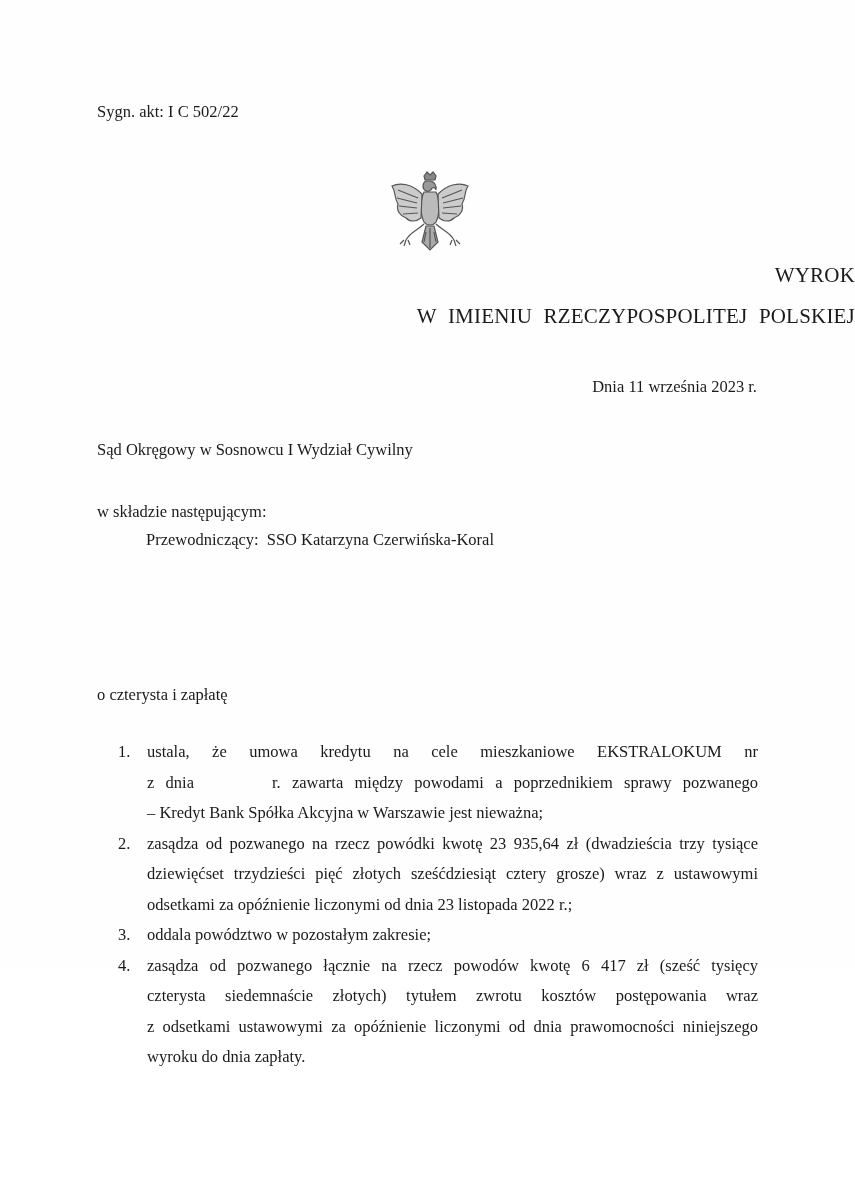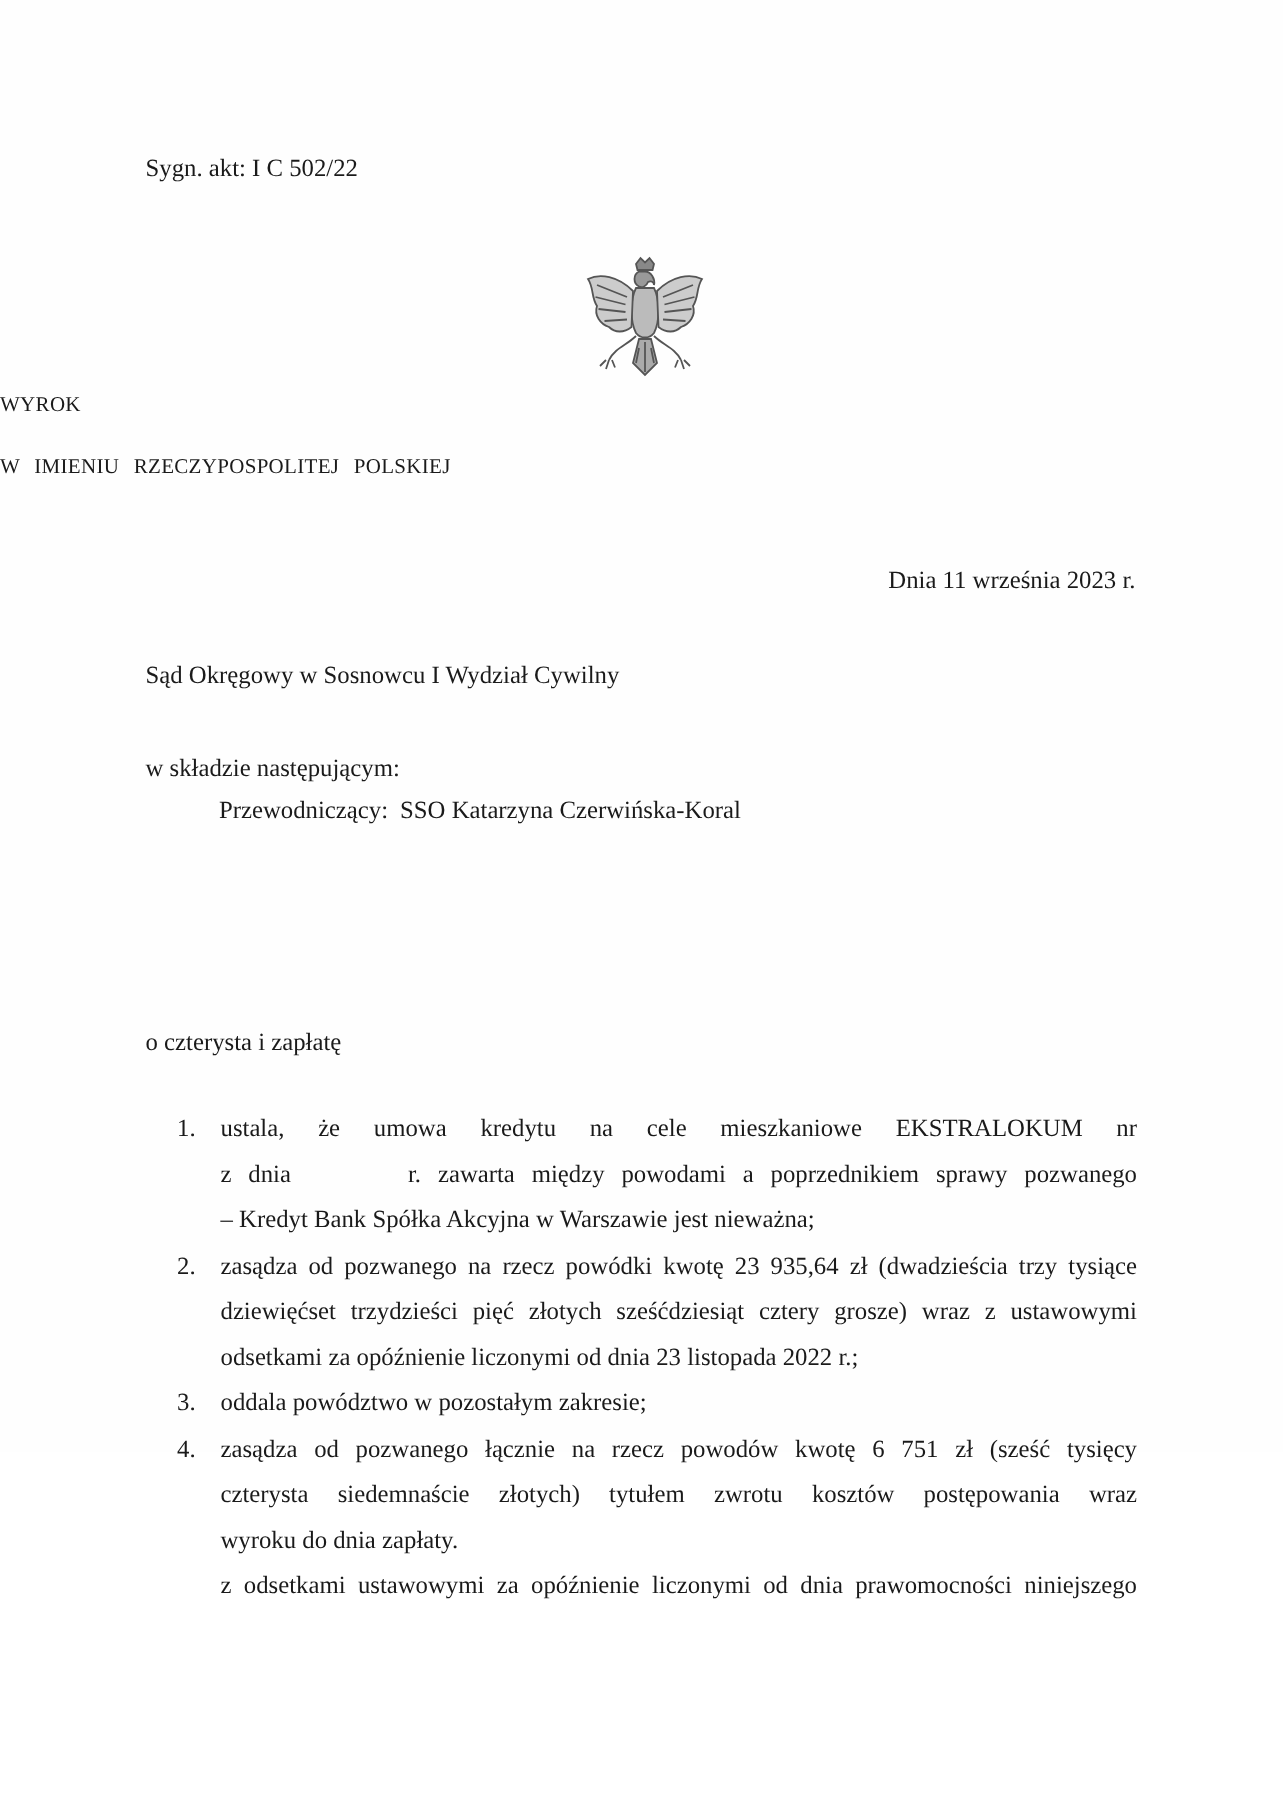--- a/index.html
+++ b/index.html
@@ -5,21 +5,21 @@
   html, body { margin: 0; padding: 0; background: #ffffff; }
   body {
     width: 855px; height: 1200px; position: relative; overflow: hidden;
     font-family: "Liberation Serif", "DejaVu Serif", serif;
     color: #1a1a1a; font-size: 16.5px;
   }
   .page { position: absolute; left: 0; top: 0; width: 855px; height: 968px; background: #fefefe; }
   .abs { position: absolute; white-space: nowrap; }
   .signature { left: 97px; top: 102px; }
   .emblem { left: 384px; top: 170px; width: 92px; height: 86px; }
-  .title { left: 0; width: 855px; text-align: left; font-size: 14px; letter-spacing: 0.2px; }
+  .title { left: 0; width: 855px; text-align: right; font-size: 21px; letter-spacing: 0.2px; }
   .title1 { top: 263px; }
   .title2 { top: 304px; word-spacing: 6px; }
   .date { right: 98px; top: 377px; }
   .court1 { left: 97px; top: 440px; }
   .court2 { left: 97px; top: 470px; margin-top: 32px; }
   .presiding { left: 146px; top: 530px; }
   .presiding .gap { display: inline-block; width: 8px; }
   .proc { left: 97px; line-height: 30px; }
   .list { position: absolute; left: 118px; top: 737px; width: 640px; }
   .item { position: relative; padding-left: 29px; line-height: 30.5px; text-align: justify; }
@@ -88,20 +88,20 @@
       <span class="line last">odsetkami za opóźnienie liczonymi od dnia 23 listopada 2022 r.;</span>
     </div>
 
     <div class="item">
       <span class="num">3.</span>
       <span class="line last">oddala powództwo w pozostałym zakresie;</span>
     </div>
 
     <div class="item">
       <span class="num">4.</span>
-      <span class="line">zasądza od pozwanego łącznie na rzecz powodów kwotę 6 751  zł (sześć tysięcy</span>
+      <span class="line">zasądza od pozwanego łącznie na rzecz powodów kwotę 6 417  zł (sześć tysięcy</span>
       <span class="line">czterysta siedemnaście złotych) tytułem zwrotu kosztów postępowania wraz</span>
+      <span class="line">z odsetkami ustawowymi za opóźnienie liczonymi od dnia prawomocności niniejszego</span>
       <span class="line last">wyroku do dnia zapłaty.</span>
-      <span class="line">z odsetkami ustawowymi za opóźnienie liczonymi od dnia prawomocności niniejszego</span>
     </div>
 
   </div>
 </div>
 
 </body></html>

